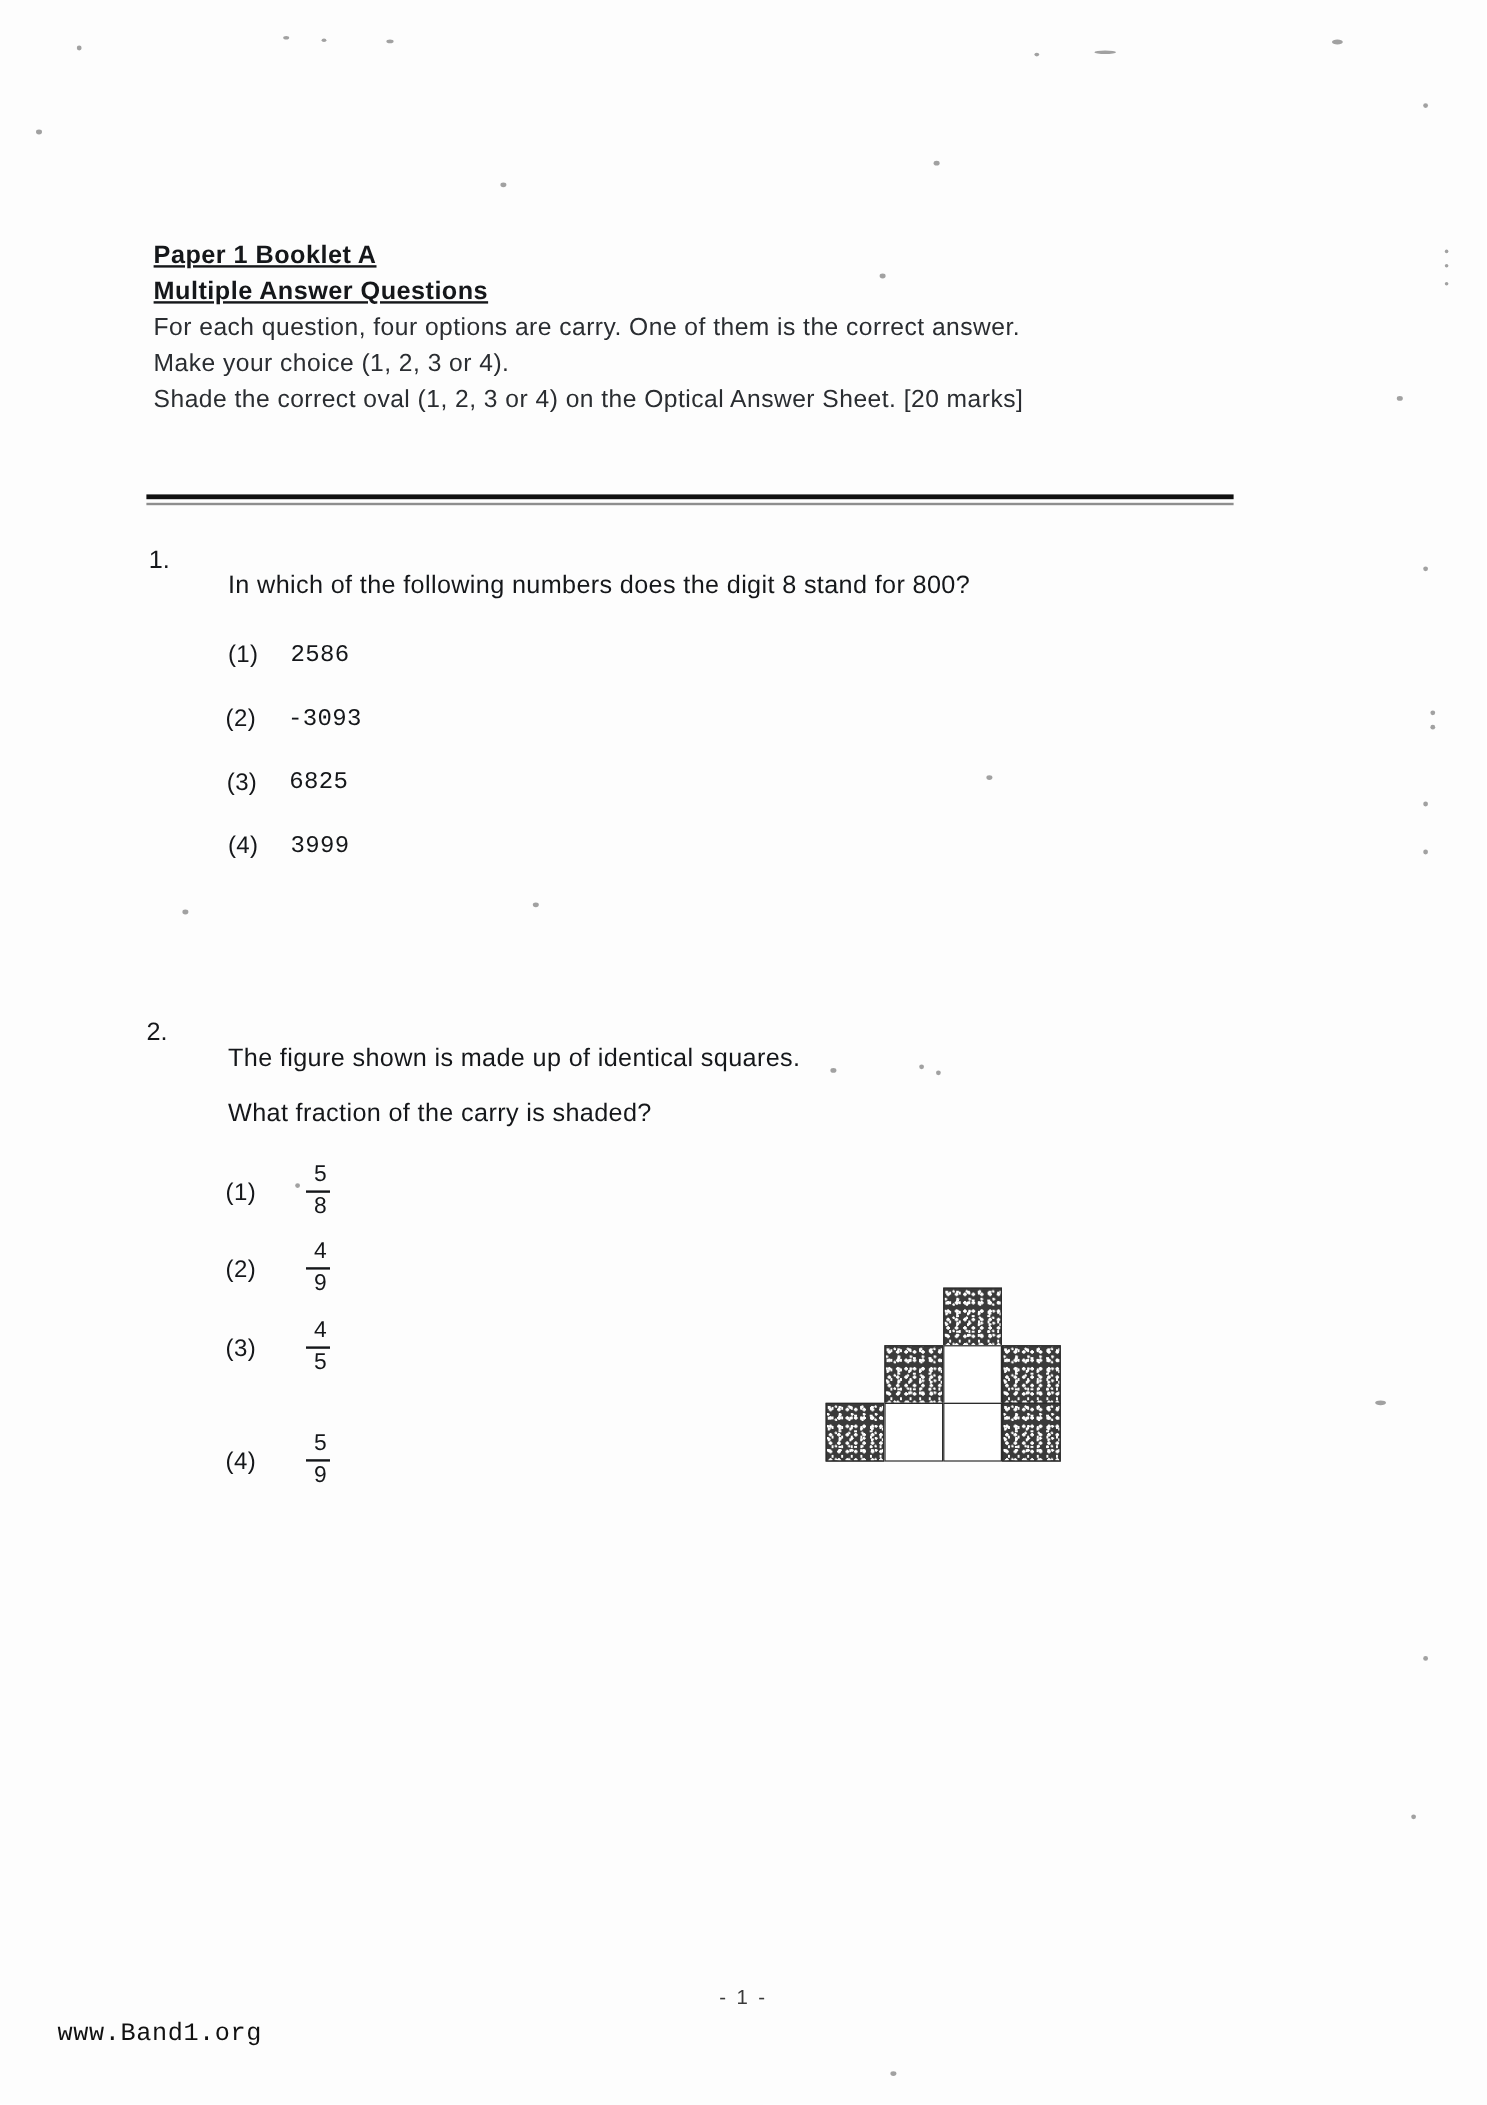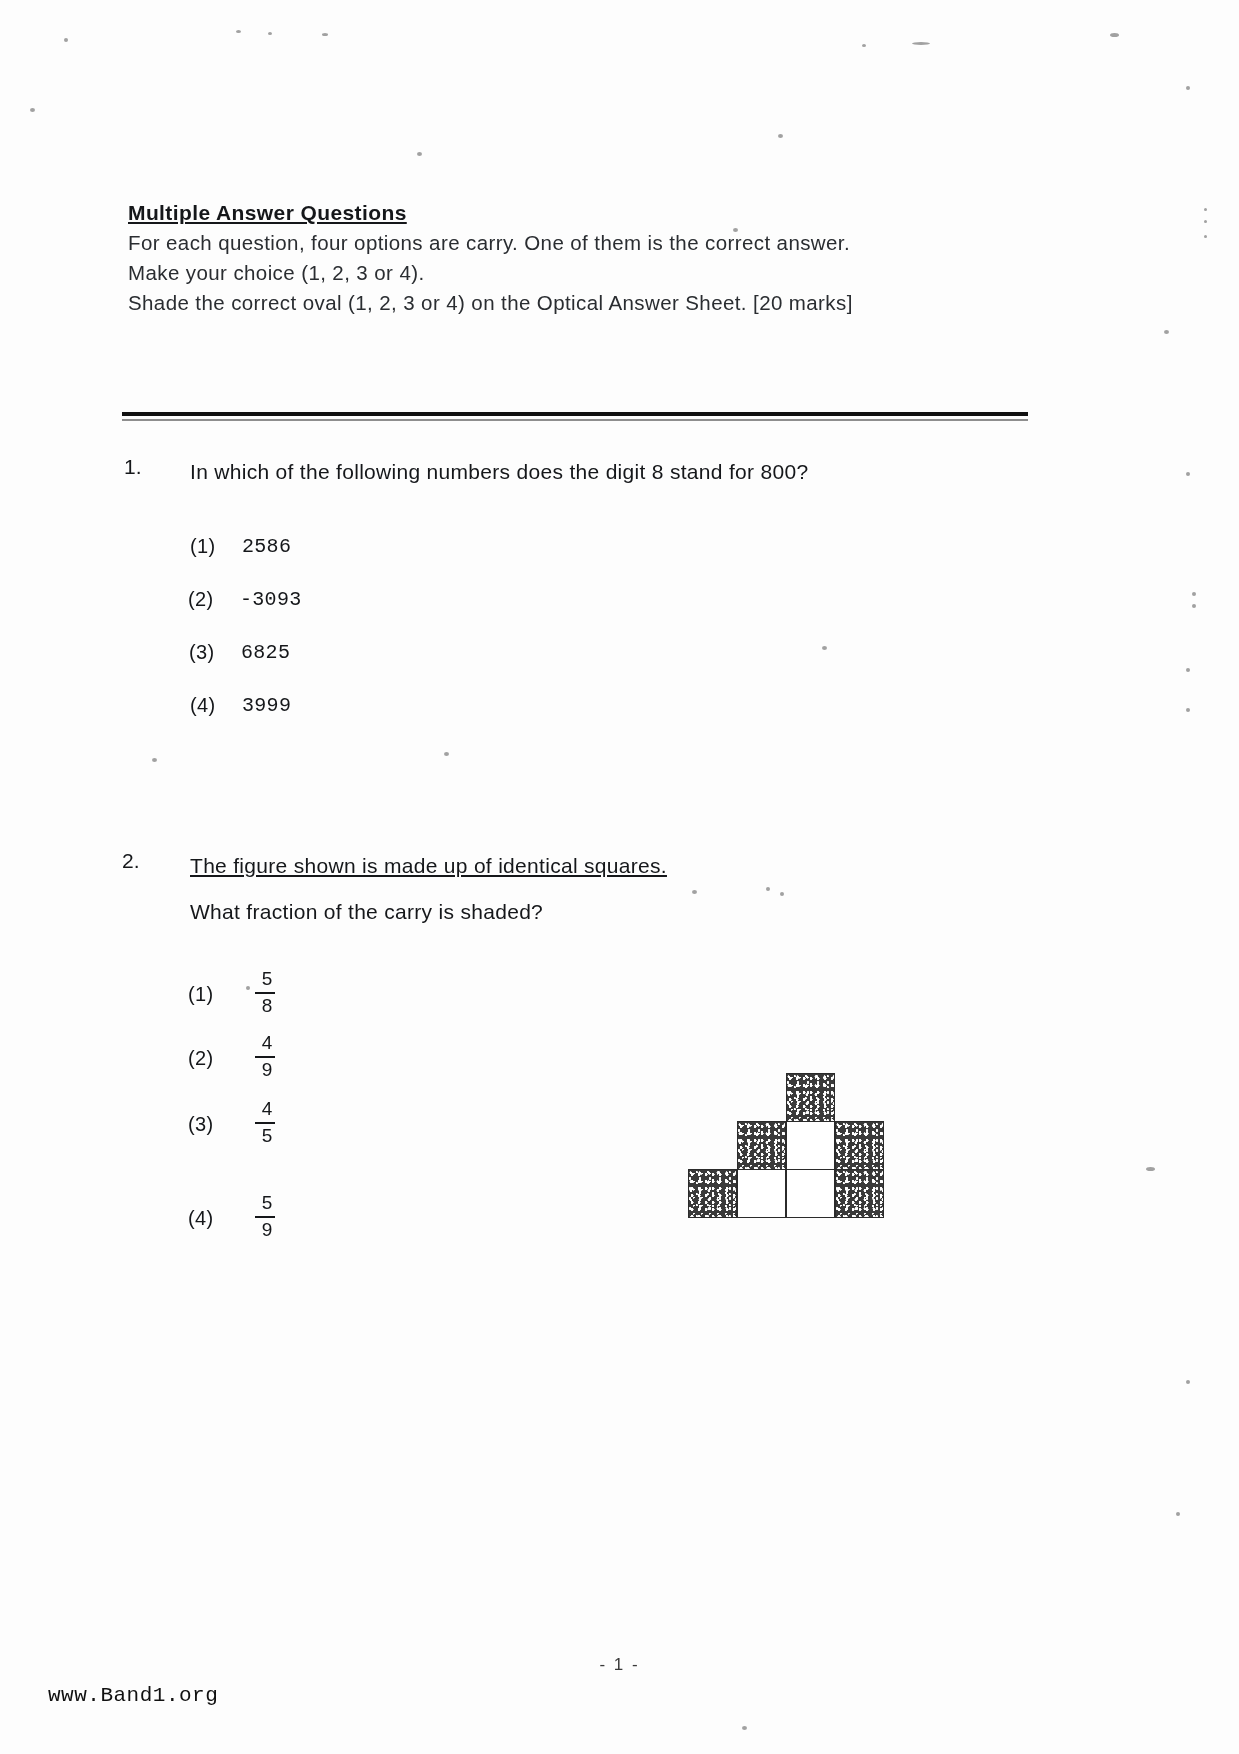--- a/index.html
+++ b/index.html
@@ -76,20 +76,21 @@
     font-size: 21px;
     color: #15171a;
   }
   .q-text {
     position: absolute;
     font-size: 21px;
     line-height: 34px;
     color: #15171a;
     letter-spacing: .3px;
     white-space: pre;
+    margin-top: 16px;
   }
   .opt {
     position: absolute;
     font-size: 20px;
     color: #15171a;
     letter-spacing: .3px;
   }
   .opt-tag {
     position: absolute;
     width: 46px;
@@ -202,20 +203,21 @@
   <div class="speck" style="left:692px;top:890px;width:5px;height:4px;"></div>
   <div class="speck" style="left:766px;top:887px;width:4px;height:4px;"></div>
   <div class="speck" style="left:780px;top:892px;width:4px;height:4px;"></div>
   <div class="speck" style="left:1146px;top:1167px;width:9px;height:4px;"></div>
   <div class="speck" style="left:1186px;top:1380px;width:4px;height:4px;"></div>
   <div class="speck" style="left:1176px;top:1512px;width:4px;height:4px;"></div>
   <div class="speck" style="left:742px;top:1726px;width:5px;height:4px;"></div>
   <div class="speck" style="left:246px;top:986px;width:4px;height:4px;"></div>
 
   <div class="header-block">
+    <div class="hdr-line bold">Paper 1 Booklet A</div>
     <div class="hdr-line bold">Multiple Answer Questions</div>
     <div class="hdr-line thin">For each question, four options are carry. One of them is the correct answer.</div>
     <div class="hdr-line thin">Make your choice (1, 2, 3 or 4).</div>
     <div class="hdr-line thin">Shade the correct oval (1, 2, 3 or 4) on the Optical Answer Sheet. [20 marks]</div>
   </div>
 
   <div class="rule"></div>
   <div class="rule under"></div>
 
   <div class="q">
@@ -235,21 +237,21 @@
       <span class="opt-val">6825</span>
     </div>
     <div class="opt" style="left:190px;top:694px;">
       <span class="opt-tag">(4)</span>
       <span class="opt-val">3999</span>
     </div>
   </div>
 
   <div class="q">
     <div class="q-num" style="left:122px;top:849px;">2.</div>
-    <div class="q-text" style="left:190px;top:849px;text-decoration:underline;">The figure shown is made up of identical squares.</div>
+    <div class="q-text" style="left:190px;top:849px;">The figure shown is made up of identical squares.</div>
     <div class="q-text" style="left:190px;top:895px;">What fraction of the carry is shaded?</div>
 
     <div class="opt" style="left:188px;top:983px;">
       <span class="opt-tag">(1)</span>
     </div>
     <div class="frac" style="left:255px;top:968px;width:24px;">
       <span class="num">5</span>
       <span class="bar"></span>
       <span class="den">8</span>
     </div>

